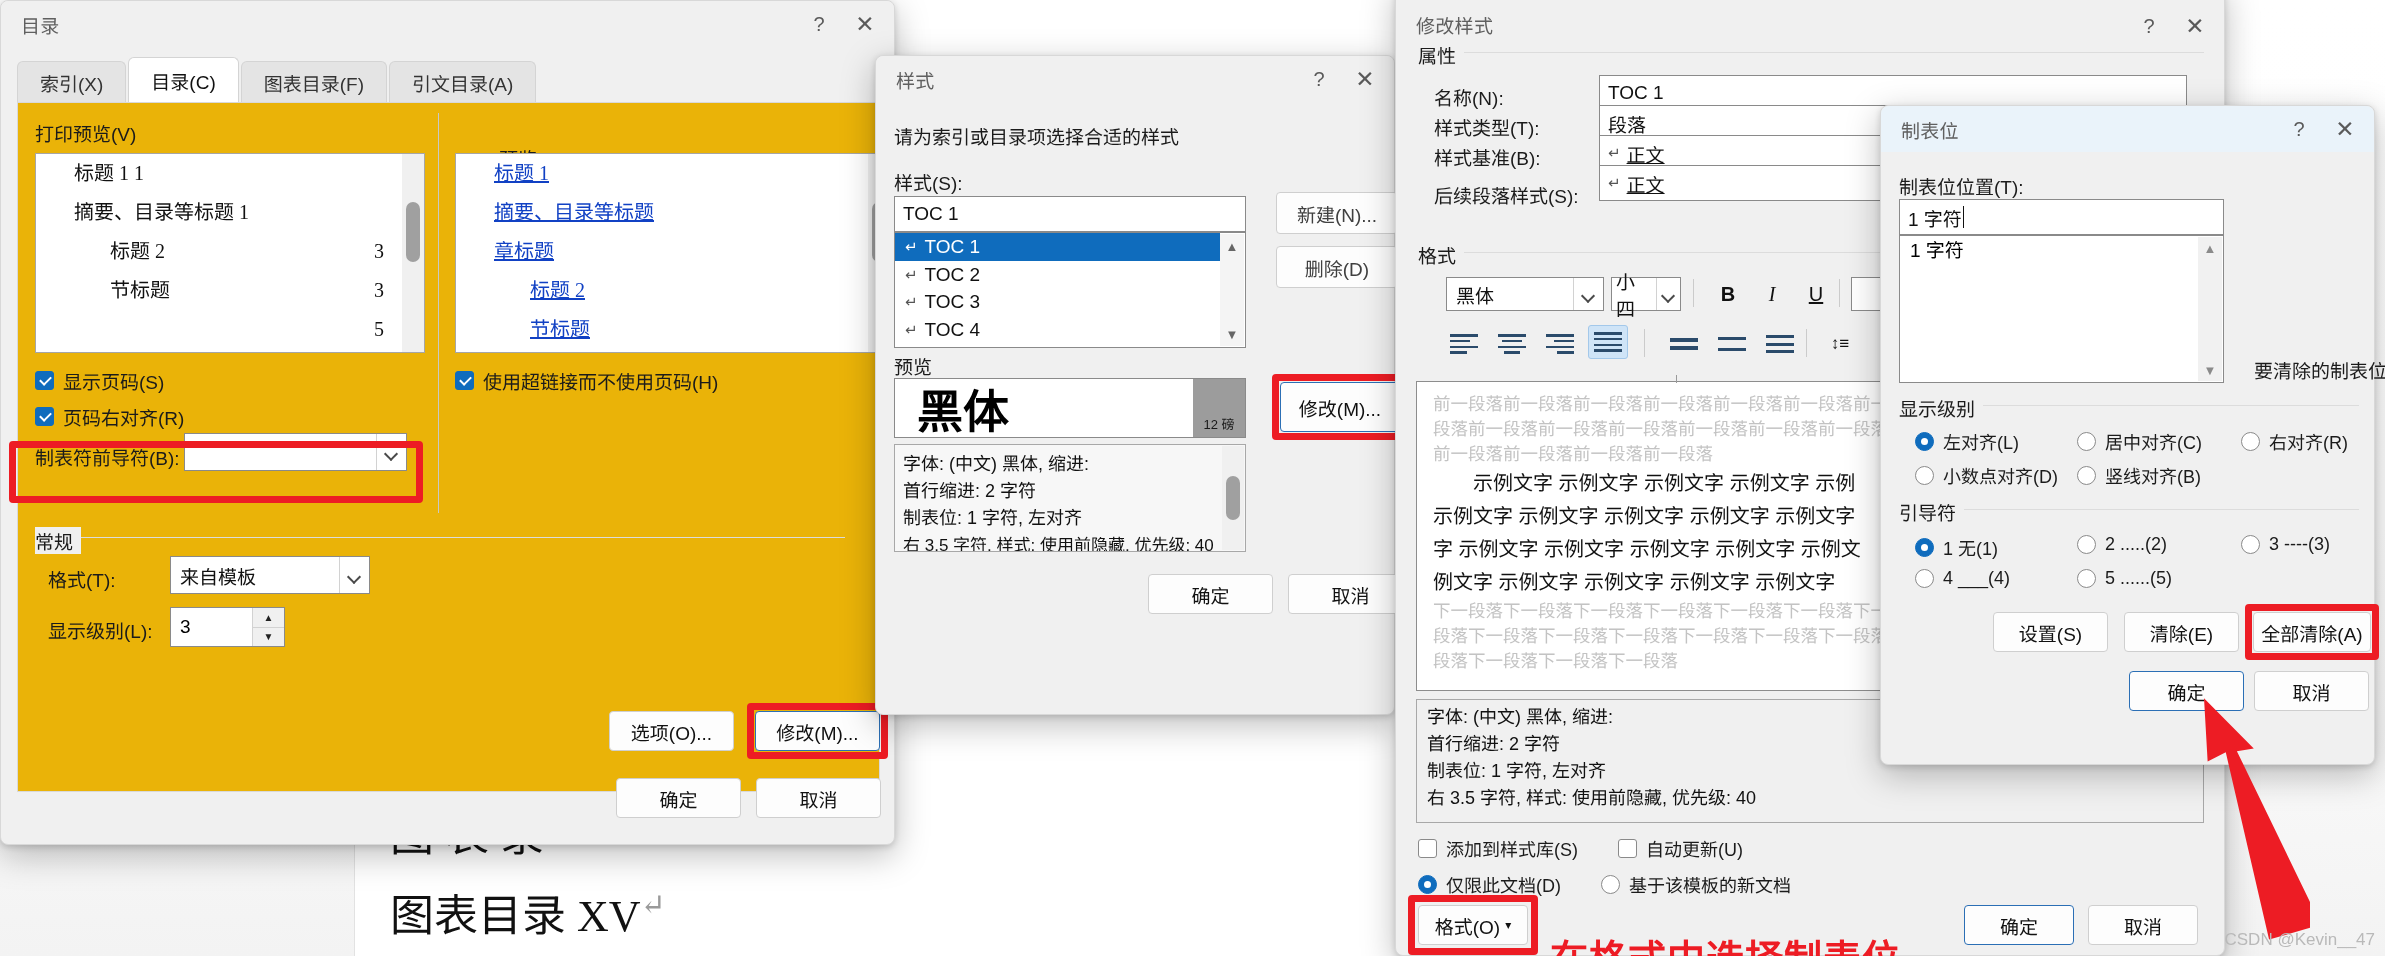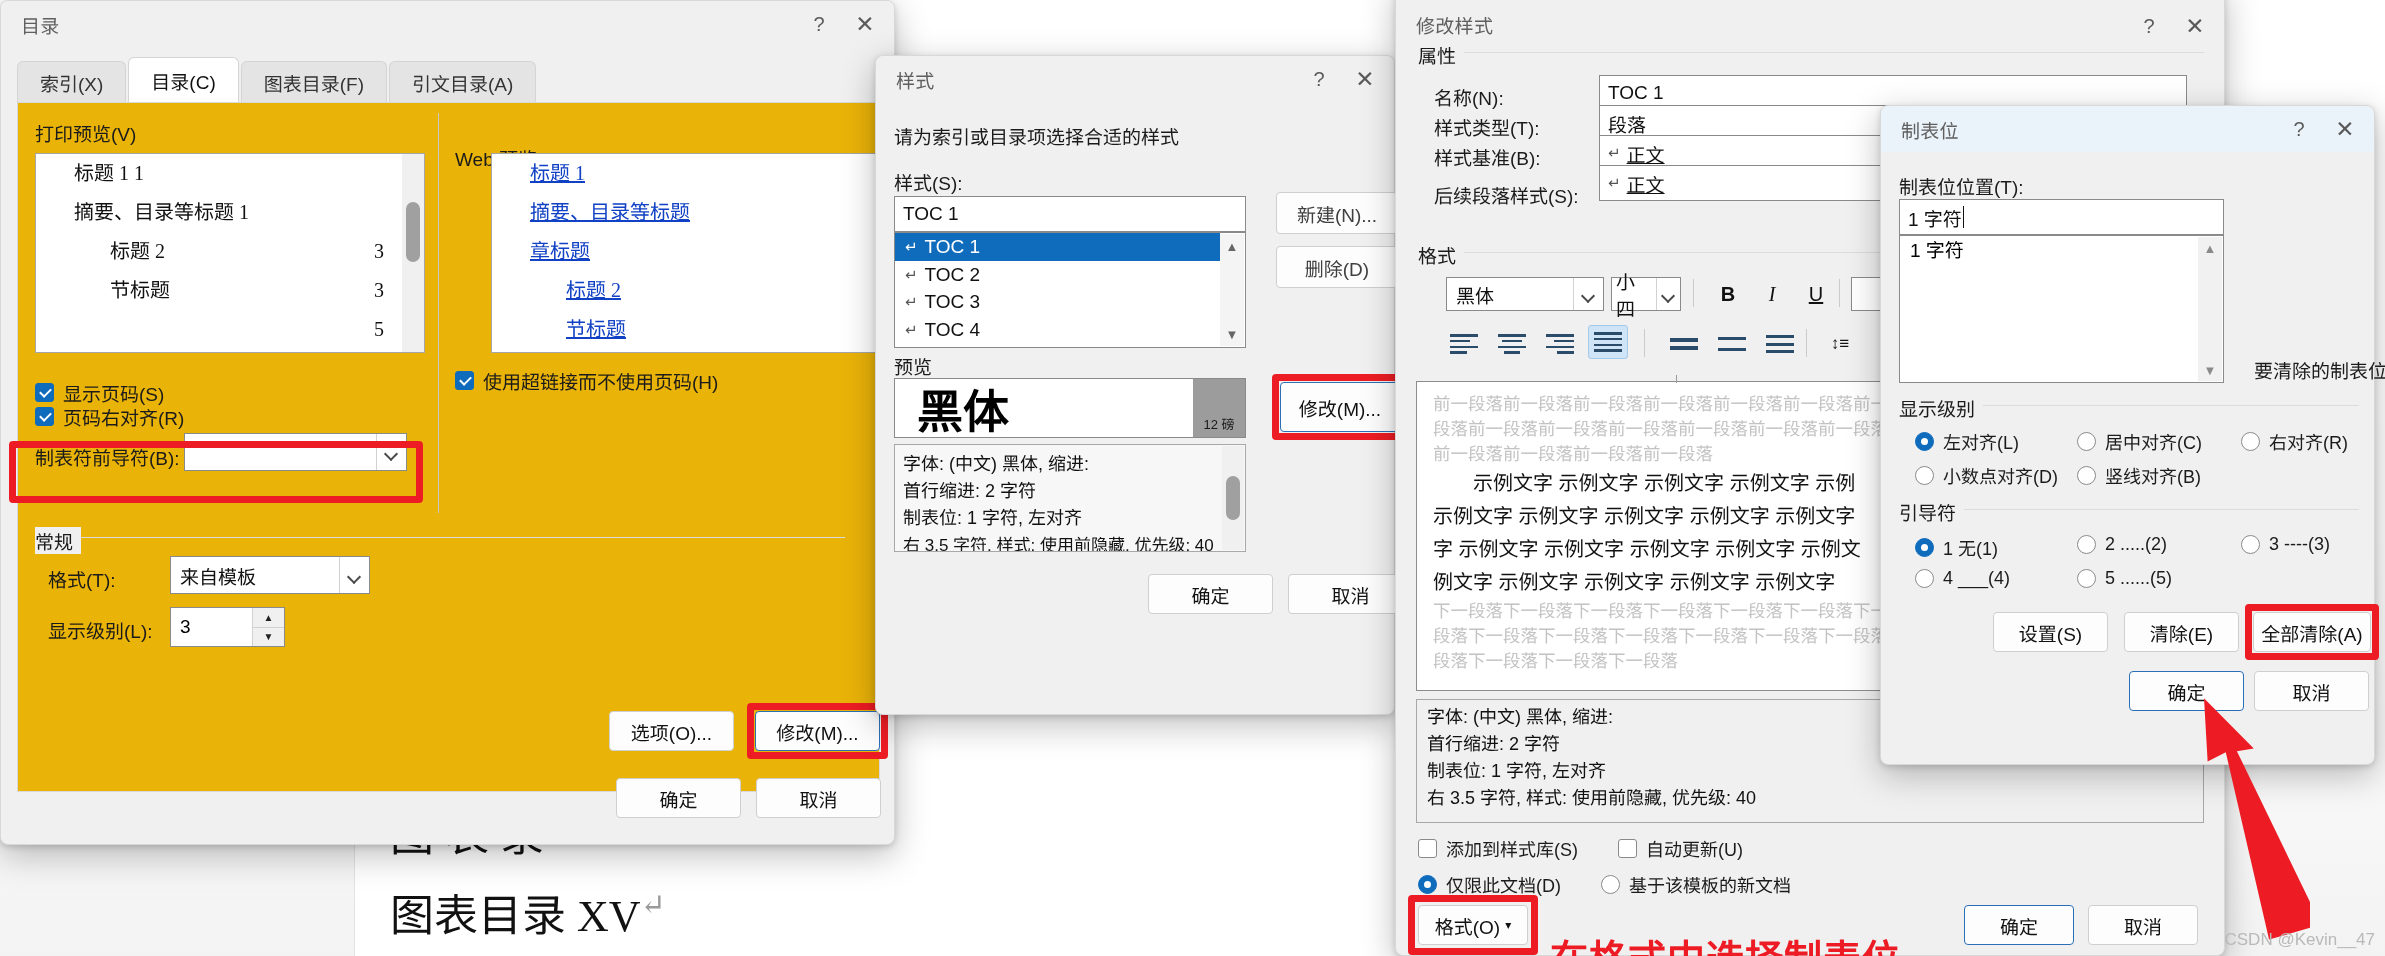--- a/index.html
+++ b/index.html
@@ -272,36 +272,36 @@
         <div class="prev-row lv3">
             <span class="pg">5</span>
           </div>
 
       </div>
       <div class="scrl-track">
         <div class="scrl-thumb" style="top:48px;height:60px;"></div>
       </div>
     </div>
 
-    <div class="prev-box" style="left:437px;top:50px;width:436px;height:200px;margin-left:36px;">
+    <div class="prev-box" style="left:437px;top:50px;width:436px;height:200px;">
       <div style="position:absolute;left:0;top:0;right:22px;bottom:0;overflow:hidden;">
         <div class="weblink" style="padding-left:38px;">标题 1</div>
         <div class="weblink" style="padding-left:38px;">摘要、目录等标题</div>
         <div class="weblink" style="padding-left:38px;">章标题</div>
         <div class="weblink" style="padding-left:74px;">标题 2</div>
         <div class="weblink" style="padding-left:74px;">节标题</div>
         <div class="weblink" style="padding-left:112px;">标题 3</div>
 
       </div>
       <div class="scrl-track">
         <div class="scrl-thumb" style="top:48px;height:60px;"></div>
       </div>
     </div>
 
-    <div class="row" style="position:absolute;left:17px;top:276px;">
+    <div class="row" style="position:absolute;left:17px;top:264px;">
       <span class="chk on"></span>
       <span class="lbl">显示页码(S)</span>
     </div>
     <div class="row" style="position:absolute;left:17px;top:300px;">
       <span class="chk on"></span>
       <span class="lbl">页码右对齐(R)</span>
     </div>
     <div class="row" style="position:absolute;left:437px;top:264px;">
       <span class="chk on"></span>
       <span class="lbl">使用超链接而不使用页码(H)</span>

